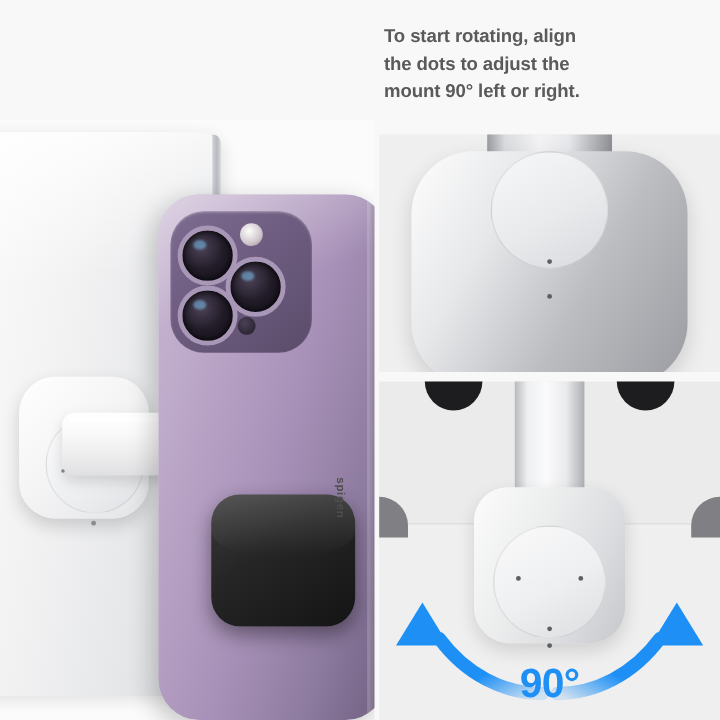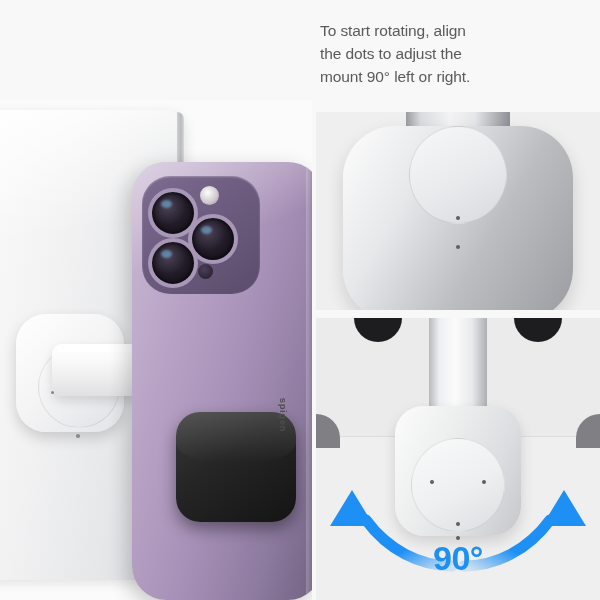--- a/index.html
+++ b/index.html
@@ -12,21 +12,21 @@
   .stage{position:relative;width:600px;height:600px;background:#f8f8f8;}
 
   
   .headline{
     position:absolute;left:22px;top:18px;width:280px;
     font-size:30px;line-height:1.22;font-weight:700;color:#111;
     letter-spacing:-0.6px;white-space:pre-line;
   }
   .bodycopy{
     position:absolute;left:320px;top:20px;width:270px;
-    font-size:15.5px;line-height:1.48;font-weight:400;color:#5a5a5a;
+    font-size:15.5px;line-height:1.48;font-weight:700;color:#5a5a5a;
     letter-spacing:-0.1px;white-space:pre-line;
   }
 
   
   .hero{position:absolute;left:0;top:100px;width:312px;height:500px;overflow:hidden;background:#fbfbfb;}
 
   .tablet{
     position:absolute;left:-46px;top:10px;width:230px;height:470px;
     background:linear-gradient(100deg,#fdfdfd 0%,#f2f2f3 42%,#e6e7e9 72%,#d9dade 100%);
     border-radius:6px 18px 18px 6px;
@@ -171,21 +171,21 @@
     position:absolute;left:50%;top:120px;transform:translateX(-50%);
     width:92px;height:92px;border-radius:50%;
     background:linear-gradient(150deg,#fafafb,#eeeff0 55%,#dcdde0);
     border:1px solid rgba(0,0,0,.08);
   }
   .pb-dot-l{left:50%;margin-left:-28px;top:162px;}
   .pb-dot-r{left:50%;margin-left:24px;top:162px;}
   .pb-dot-b{left:50%;transform:translateX(-50%);top:204px;}
   .pb-dot-c{left:50%;transform:translateX(-50%);top:218px;}
 
-  .arrows{position:absolute;left:0;top:80px;width:284px;height:186px;}
+  .arrows{position:absolute;left:0;top:92px;width:284px;height:186px;}
   .deg{
     position:absolute;left:50%;transform:translateX(-50%);bottom:6px;
     font-size:34px;font-weight:700;color:#1e90f5;letter-spacing:-0.5px;
   }
 </style>
 </head>
 <body>
 
 <div class="stage">
 

